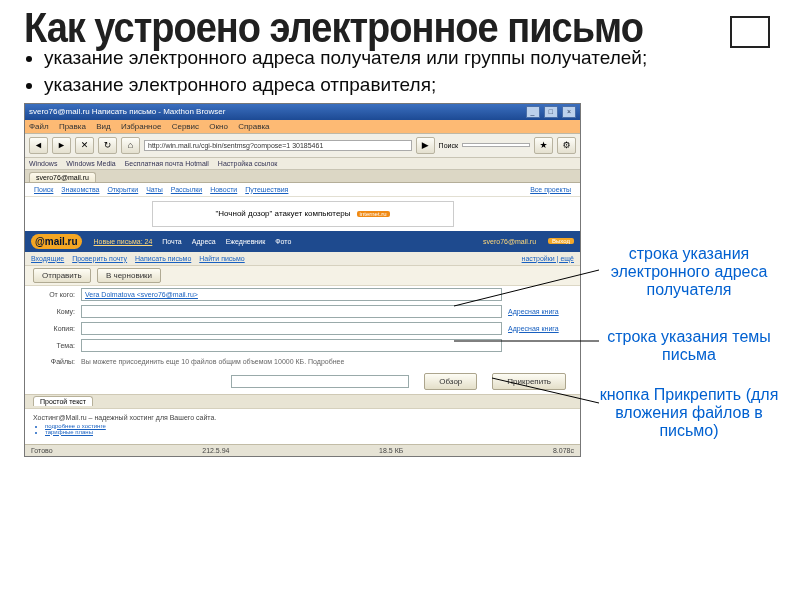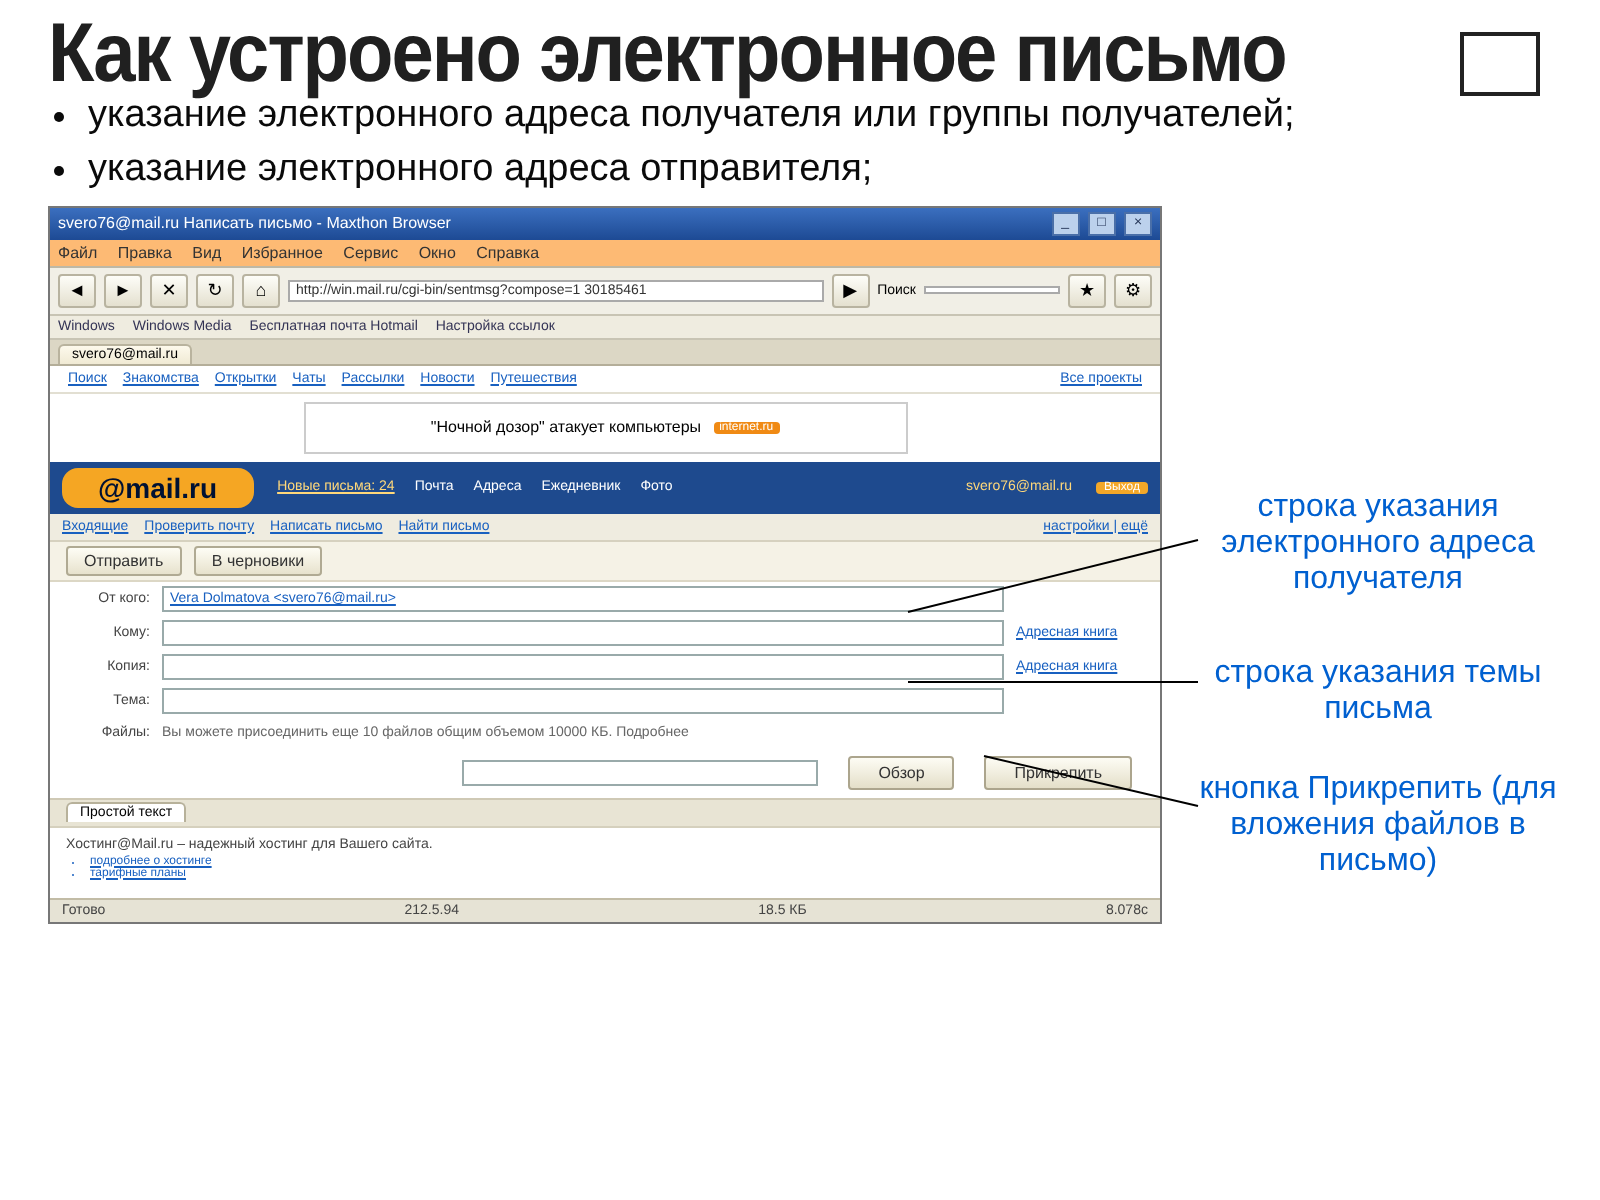--- a/index.html
+++ b/index.html
@@ -174,23 +174,23 @@
     display: flex;
     align-items: center;
     padding: 3px 6px;
     font-size: 7px;
     gap: 12px;
   }
   .mailhdr .logo2 {
     background: #f5a623;
     color: #013;
     font-weight: bold;
-    padding: 2px 18px;
+    padding: 2px 4px;
     border-radius: 8px;
-    font-size: 14px;
+    font-size: 10px;
   }
   .mailhdr .navlinks { display:flex; gap:10px; flex:1;}
   .mailhdr .navlinks span { color:#fff; }
   .mailhdr .user { color:#ffd87a; font-size:7px;}
   .mailhdr .exit { background:#f3a728;color:#fff;padding:0 4px;border-radius:2px;font-size:6px;}
   .mailbar {
     background: #efece0;
     padding: 3px 6px;
     font-size: 7px;
     color: #246;

